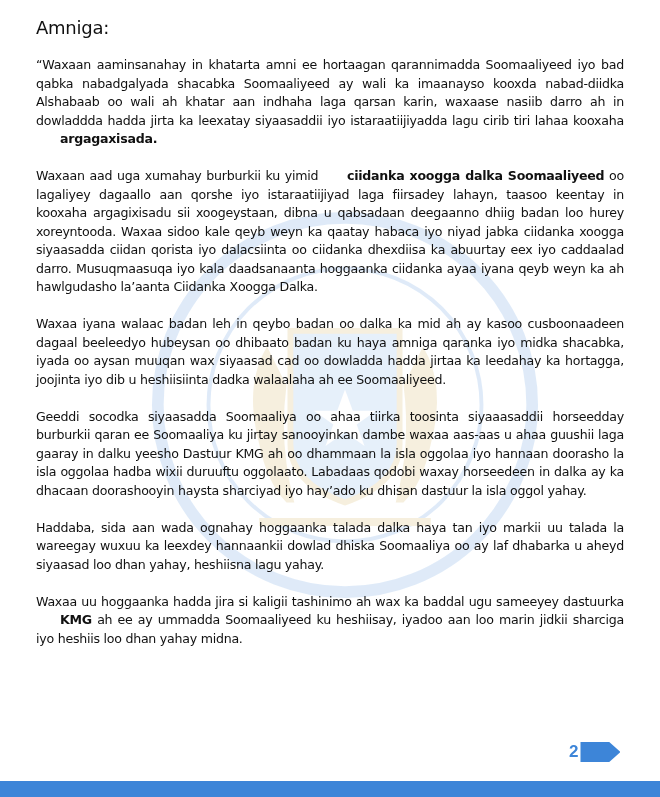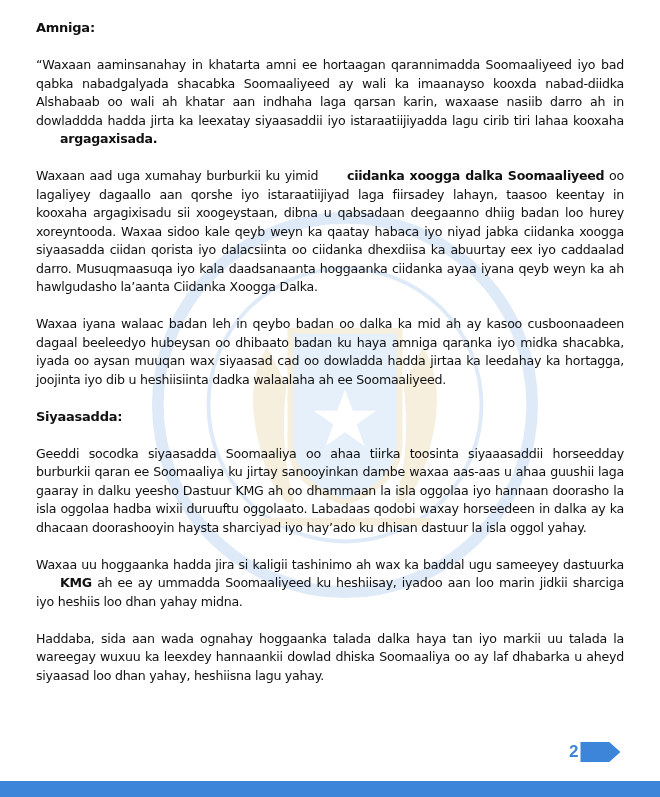--- a/index.html
+++ b/index.html
@@ -5,21 +5,21 @@
     html, body { margin: 0; padding: 0; }
     body {
       width: 660px; height: 797px; background: #ffffff; position: relative; overflow: hidden;
       font-family: "DejaVu Sans", sans-serif; color: #111111;
     }
     .watermark { position: absolute; left: 150px; top: 210px; width: 390px; height: 390px; opacity: 0.16; z-index: 0; }
     .content {
       position: absolute; left: 36px; top: 19px; width: 588px; z-index: 1;
       font-size: 12.6px; line-height: 18.5px; letter-spacing: -0.25px;
     }
-    .content h2 { font-size: 13px; font-weight: bold; margin: 0 0 18.5px 0; line-height: 18.5px; }
+    .content h2 { font-size: 18px; font-weight: normal; margin: 0 0 18.5px 0; line-height: 18.5px; }
     .content p { margin: 0 0 18.5px 0; text-align: justify; }
     .content p.last { text-align: justify; text-align-last: left; }
     .content b { font-weight: bold; margin-left: 24px; }
     .page-marker { position: absolute; left: 569px; top: 742px; display: flex; align-items: center; z-index: 2; }
     .page-num { color: #3d85d8; font-weight: bold; font-size: 17px; font-family: "Liberation Sans", sans-serif; margin-right: 2px; }
     .page-arrow { width: 40px; height: 20px; background: #3d85d8; clip-path: polygon(0 0, 72% 0, 100% 50%, 72% 100%, 0 100%); }
     .footer-bar { position: absolute; left: 0; top: 781px; width: 660px; height: 16px; background: #3d85d8; z-index: 2; }
   </style>
 </head>
 <body>
@@ -33,24 +33,23 @@
   <path d="M140 70 Q152 90 144 120 Q140 140 130 150 L126 150 Q134 120 130 90 Z" fill="#c9a23a"></path>
   <path d="M56 160 L144 160" stroke="#c9a23a" stroke-width="4"></path>
 </svg>
 
 <div class="content">
   <h2>Amniga:</h2>
   <p><span>“Waxaan aaminsanahay in khatarta amni ee hortaagan qarannimadda Soomaaliyeed iyo bad qabka nabadgalyada shacabka Soomaaliyeed ay wali ka imaanayso kooxda nabad-diidka Alshabaab oo wali ah khatar aan indhaha laga qarsan karin, waxaase nasiib darro ah in dowladdda hadda jirta ka leexatay siyaasaddii iyo istaraatiijiyadda lagu cirib tiri lahaa kooxaha </span><b>argagaxisada.</b><span></span></p>
   <p class="last"><span>Waxaan aad uga xumahay burburkii ku yimid </span><b>ciidanka xoogga dalka Soomaaliyeed</b><span> oo lagaliyey dagaallo aan qorshe iyo istaraatiijiyad laga fiirsadey lahayn, taasoo keentay in kooxaha argagixisadu sii xoogeystaan, dibna u qabsadaan deegaanno dhiig badan loo hurey xoreyntooda. Waxaa sidoo kale qeyb weyn ka qaatay habaca iyo niyad jabka ciidanka xoogga siyaasadda ciidan qorista iyo dalacsiinta oo ciidanka dhexdiisa ka abuurtay eex iyo caddaalad darro. Musuqmaasuqa iyo kala daadsanaanta hoggaanka ciidanka ayaa iyana qeyb weyn ka ah hawlgudasho la’aanta Ciidanka Xoogga Dalka.</span></p>
   <p class="last"><span>Waxaa iyana walaac badan leh in qeybo badan oo dalka ka mid ah ay kasoo cusboonaadeen dagaal beeleedyo hubeysan oo dhibaato badan ku haya amniga qaranka iyo midka shacabka, iyada oo aysan muuqan wax siyaasad cad oo dowladda hadda jirtaa ka leedahay ka hortagga, joojinta iyo dib u heshiisiinta dadka walaalaha ah ee Soomaaliyeed.</span></p>
 
-  <h2>Siyaasadda:</h2>
   <p class="last"><span>Geeddi socodka siyaasadda Soomaaliya oo ahaa tiirka toosinta siyaaasaddii horseedday burburkii qaran ee Soomaaliya ku jirtay sanooyinkan dambe waxaa aas-aas u ahaa guushii laga gaaray in dalku yeesho Dastuur KMG ah oo dhammaan la isla oggolaa iyo hannaan doorasho la isla oggolaa hadba wixii duruuftu oggolaato. Labadaas qodobi waxay horseedeen in dalka ay ka dhacaan doorashooyin haysta sharciyad iyo hay’ado ku dhisan dastuur la isla oggol yahay.</span></p>
+  <p class="last"><span>Haddaba, sida aan wada ognahay hoggaanka talada dalka haya tan iyo markii uu talada la wareegay wuxuu ka leexdey hannaankii dowlad dhiska Soomaaliya oo ay laf dhabarka u aheyd siyaasad loo dhan yahay, heshiisna lagu yahay.</span></p>
   <p class="last"><span>Waxaa uu hoggaanka hadda jira si kaligii tashinimo ah wax ka baddal ugu sameeyey dastuurka </span><b>KMG</b><span> ah ee ay ummadda Soomaaliyeed ku heshiisay, iyadoo aan loo marin jidkii sharciga iyo heshiis loo dhan yahay midna.</span></p>
-  <p class="last"><span>Haddaba, sida aan wada ognahay hoggaanka talada dalka haya tan iyo markii uu talada la wareegay wuxuu ka leexdey hannaankii dowlad dhiska Soomaaliya oo ay laf dhabarka u aheyd siyaasad loo dhan yahay, heshiisna lagu yahay.</span></p>
 </div>
 
 <div class="page-marker">
   <span class="page-num">2</span>
   <span class="page-arrow"></span>
 </div>
 
 <div class="footer-bar"></div>
 
 </body></html>

